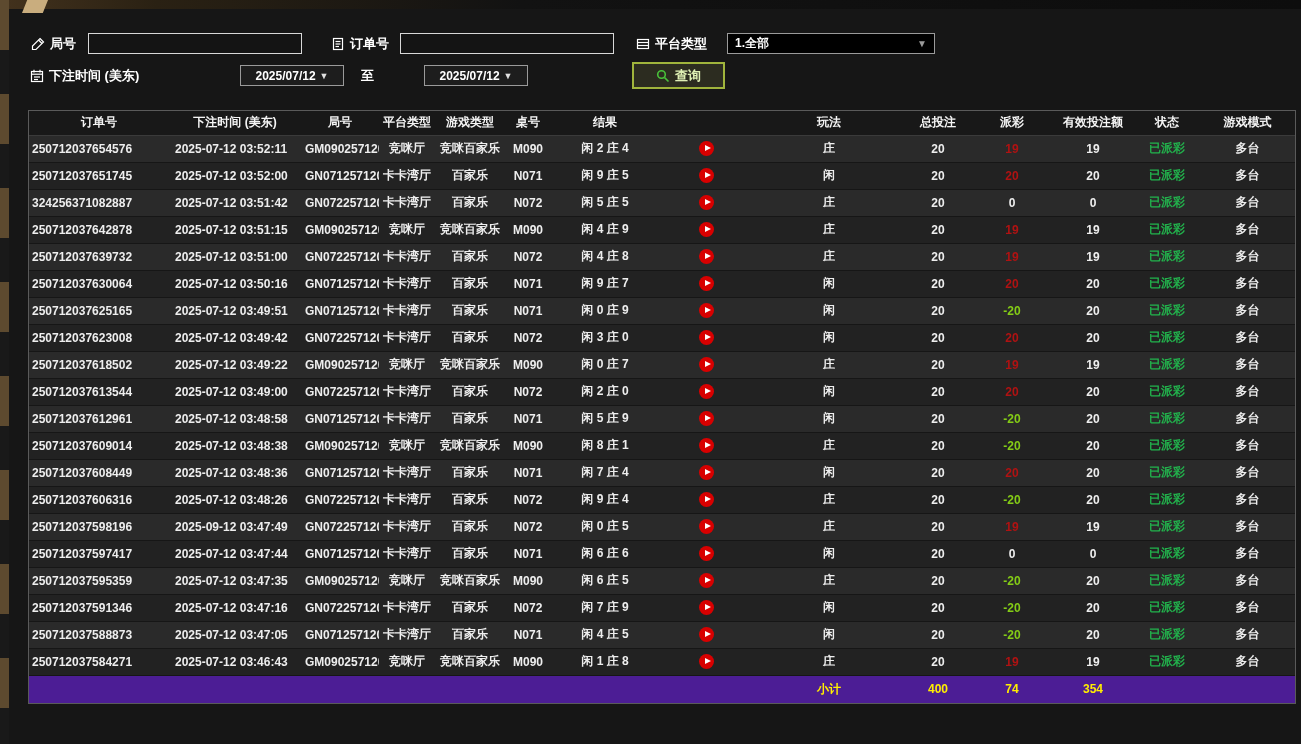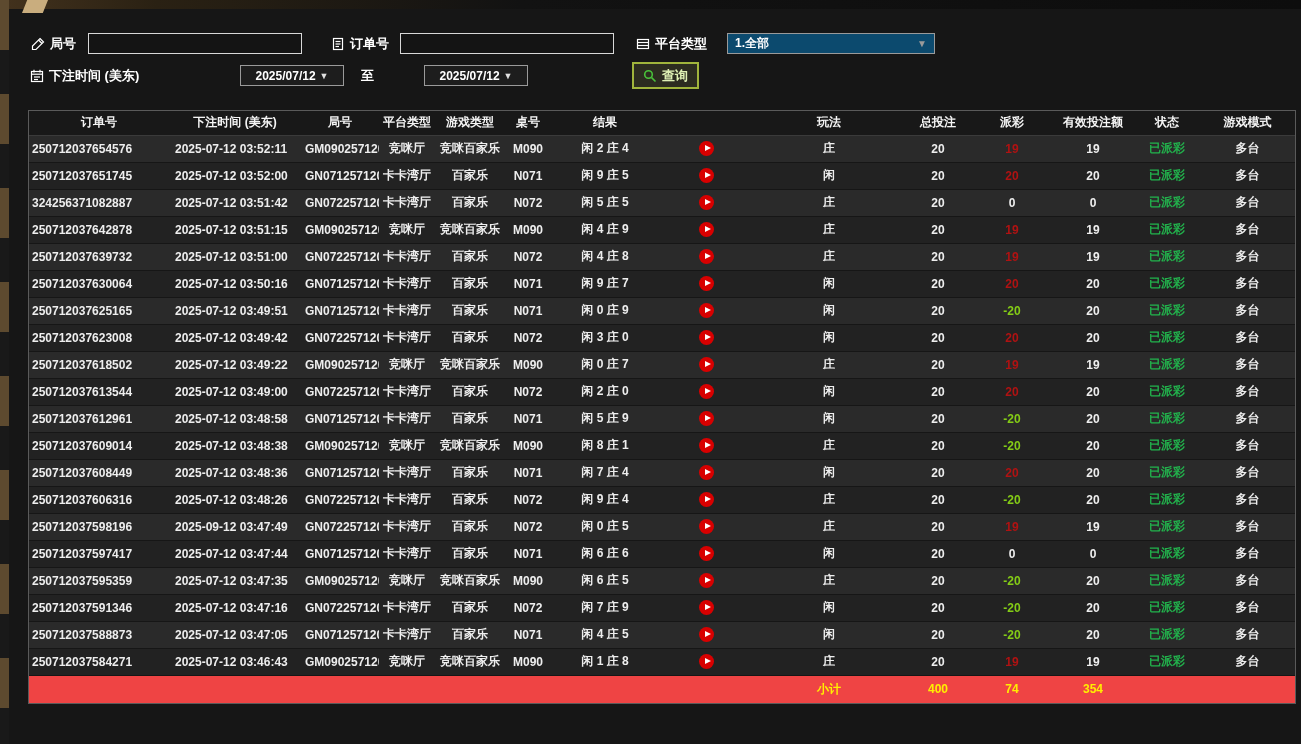--- a/index.html
+++ b/index.html
@@ -23,24 +23,24 @@
     font-weight:bold; font-size:13px; color:#ffffff; white-space:nowrap; }
   .flabel svg { display:block; }
   .txt-input { position:absolute; height:21px; background:#141414;
     border:1px solid #d8d8d8; color:#fff; font-size:12px; padding:0 5px;
     font-family:"Liberation Sans",sans-serif; outline:none; }
   .datebox { position:absolute; width:104px; height:21px; border:1px solid #9a9a9a;
     background:#1d1d1d; display:flex; align-items:center; justify-content:center;
     gap:4px; font-size:12px; font-weight:bold; color:#fff; cursor:pointer; }
   .datebox .caret { font-size:9px; color:#e0e0e0; }
   .selectbox { position:absolute; width:208px; height:21px; border:1px solid #9a9a9a;
-    background:#0c4a6e; display:flex; align-items:center; padding:0 7px;
+    background:#000000; display:flex; align-items:center; padding:0 7px;
     font-size:12px; font-weight:bold; color:#fff; cursor:pointer; }
   .selectbox .caret { margin-left:auto; font-size:10px; color:#9a9a9a; }
-  .query-btn { position:absolute; left:632px; top:62px; height:27px; padding:0 9px;
+  .query-btn { position:absolute; left:632px; top:62px; height:27px; padding:0 22px;
     background:#2c2c20; border:2px solid #a0b43c; color:#dff0b4; font-size:13px;
     font-weight:bold; display:flex; align-items:center; gap:5px; cursor:pointer;
     font-family:"Liberation Sans",sans-serif; }
   .query-btn svg { display:block; }
 
   
   .table-wrap { position:absolute; left:28px; top:110px; width:1268px;
     border:1px solid #5a5a5a; background:#1d1d1d; }
   table { width:100%; border-collapse:collapse; table-layout:fixed; }
   thead th { height:24px; background:#181818; color:#f5f5f5; font-size:12px;
@@ -56,21 +56,21 @@
   td.c-left3 { text-align:left; padding-left:4px; }
   td.payout.pos  { color:#b01212; }
   td.payout.neg  { color:#84cc16; }
   td.payout.zero { color:#eeeeee; }
   td.status { color:#22b14c;font-family:Liberation Serif, serif; }
   .play-btn { display:inline-block; width:15px; height:15px; border-radius:50%;
     background:#d80000; position:relative; vertical-align:middle; cursor:pointer; }
   .play-btn::after { content:''; position:absolute; left:6px; top:4px;
     border-left:6px solid #ffffff; border-top:3.5px solid transparent;
     border-bottom:3.5px solid transparent; }
-  tfoot tr { height:28px; background:#ef4444; border-top:1px solid #8d8d8d; }
+  tfoot tr { height:28px; background:#4c1d95; border-top:1px solid #8d8d8d; }
   tfoot td { font-size:12px; font-weight:bold; text-align:center; }
   tfoot .sum-label, tfoot .sum-val { color:#ffee00; }
 </style>
 </head>
 <body>
 
 <div class="top-deco"></div>
 <div class="left-deco"></div>
 <div class="corner-deco"></div>
 

